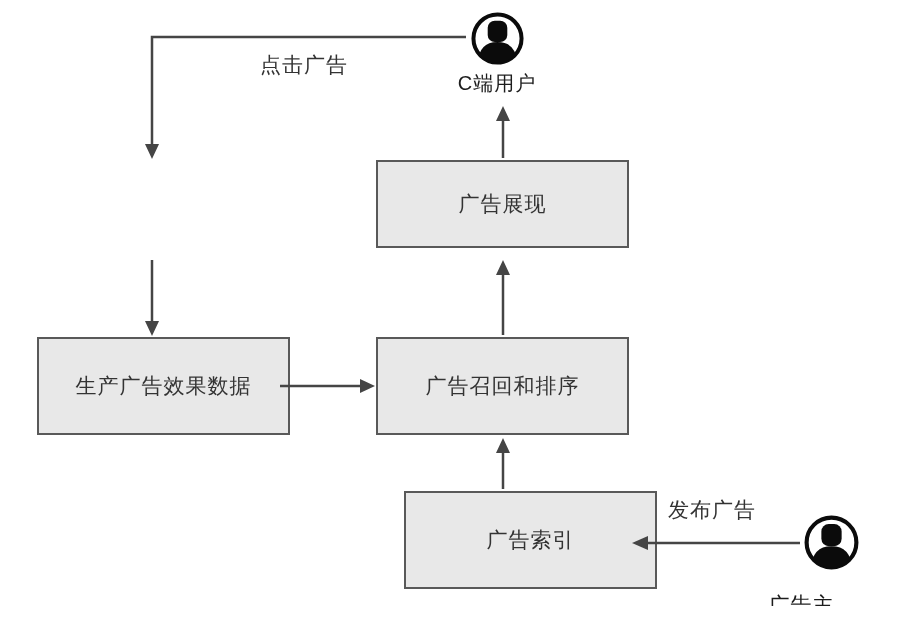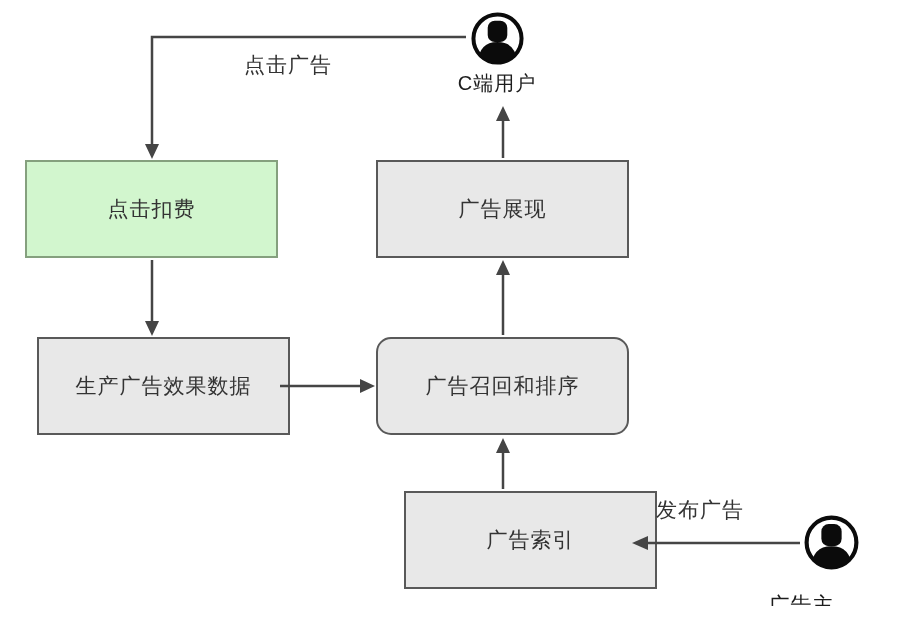--- a/index.html
+++ b/index.html
@@ -27,21 +27,21 @@
     border: 2px solid var(--node-gray-border, #595959);
   }
   .node.green {
     background: var(--node-green-fill, #d2f6ce);
     border: 2px solid var(--node-green-border, #85a07e);
   }
   .edge-label {
     position: absolute;
     font-size: 21px;
     color: var(--text, #333);
-    text-align: center;
+    text-align: right;
     letter-spacing: 1px;
     white-space: nowrap;
   }
   .actor-label {
     position: absolute;
     font-size: 20px;
     color: #1c1c1c;
     text-align: center;
     letter-spacing: 1px;
     white-space: nowrap;
@@ -61,38 +61,37 @@
     stroke: var(--arrow, #454545);
     stroke-width: 2.5;
     fill: none;
   }
   .arrow-head { fill: var(--arrow, #454545); }
   .person-circle { fill: #fff; stroke: #0b0b0b; stroke-width: 4.5; }
   .person-body { fill: #0b0b0b; }
 
   
   #node-click-fee   { left: 25px;  top: 160px; width: 253px; height: 98px; }
-  #node-ad-display  { left: 376px; top: 160px; width: 253px; height: 98px; }
+  #node-ad-display  { left: 376px; top: 160px; width: 253px; height: 88px; }
   #node-effect-data { left: 37px;  top: 337px; width: 253px; height: 98px; }
-  #node-recall-rank { left: 376px; top: 337px; width: 253px; height: 98px; border-radius: 15px; }
+  #node-recall-rank { left: 376px; top: 337px; width: 253px; height: 98px; }
   #node-ad-index    { left: 376px; top: 491px; width: 253px; height: 98px; margin-left: 28px; }
 
   #icon-c-user     { left: 469px; top: 10px;  width: 57px; height: 57px; }
   #label-c-user    { left: 447px; top: 70px;  width: 100px; }
   #icon-advertiser { left: 802px; top: 513px; width: 59px; height: 59px; }
   #label-advertiser-wrap { position: absolute; left: 744px; top: 591px; width: 115px; }
   #label-click-ad  { left: 228px; top: 51px;  width: 120px; }
   #label-publish-ad{ left: 644px; top: 496px; width: 112px; }
 </style>
 </head>
 <body>
 
 <div id="canvas">
 
-  <div class="node green" id="node-click-fee">点击扣费</div>
   <div class="node gray" id="node-ad-display">广告展现</div>
   <div class="node gray" id="node-effect-data">生产广告效果数据</div>
   <div class="node gray" id="node-recall-rank">广告召回和排序</div>
   <div class="node gray" id="node-ad-index">广告索引</div>
 
   <div class="edge-label" id="label-click-ad">点击广告</div>
   <div class="edge-label" id="label-publish-ad">发布广告</div>
 
   <svg class="actor-icon" id="icon-c-user" viewBox="0 0 64 64">
     <defs>

